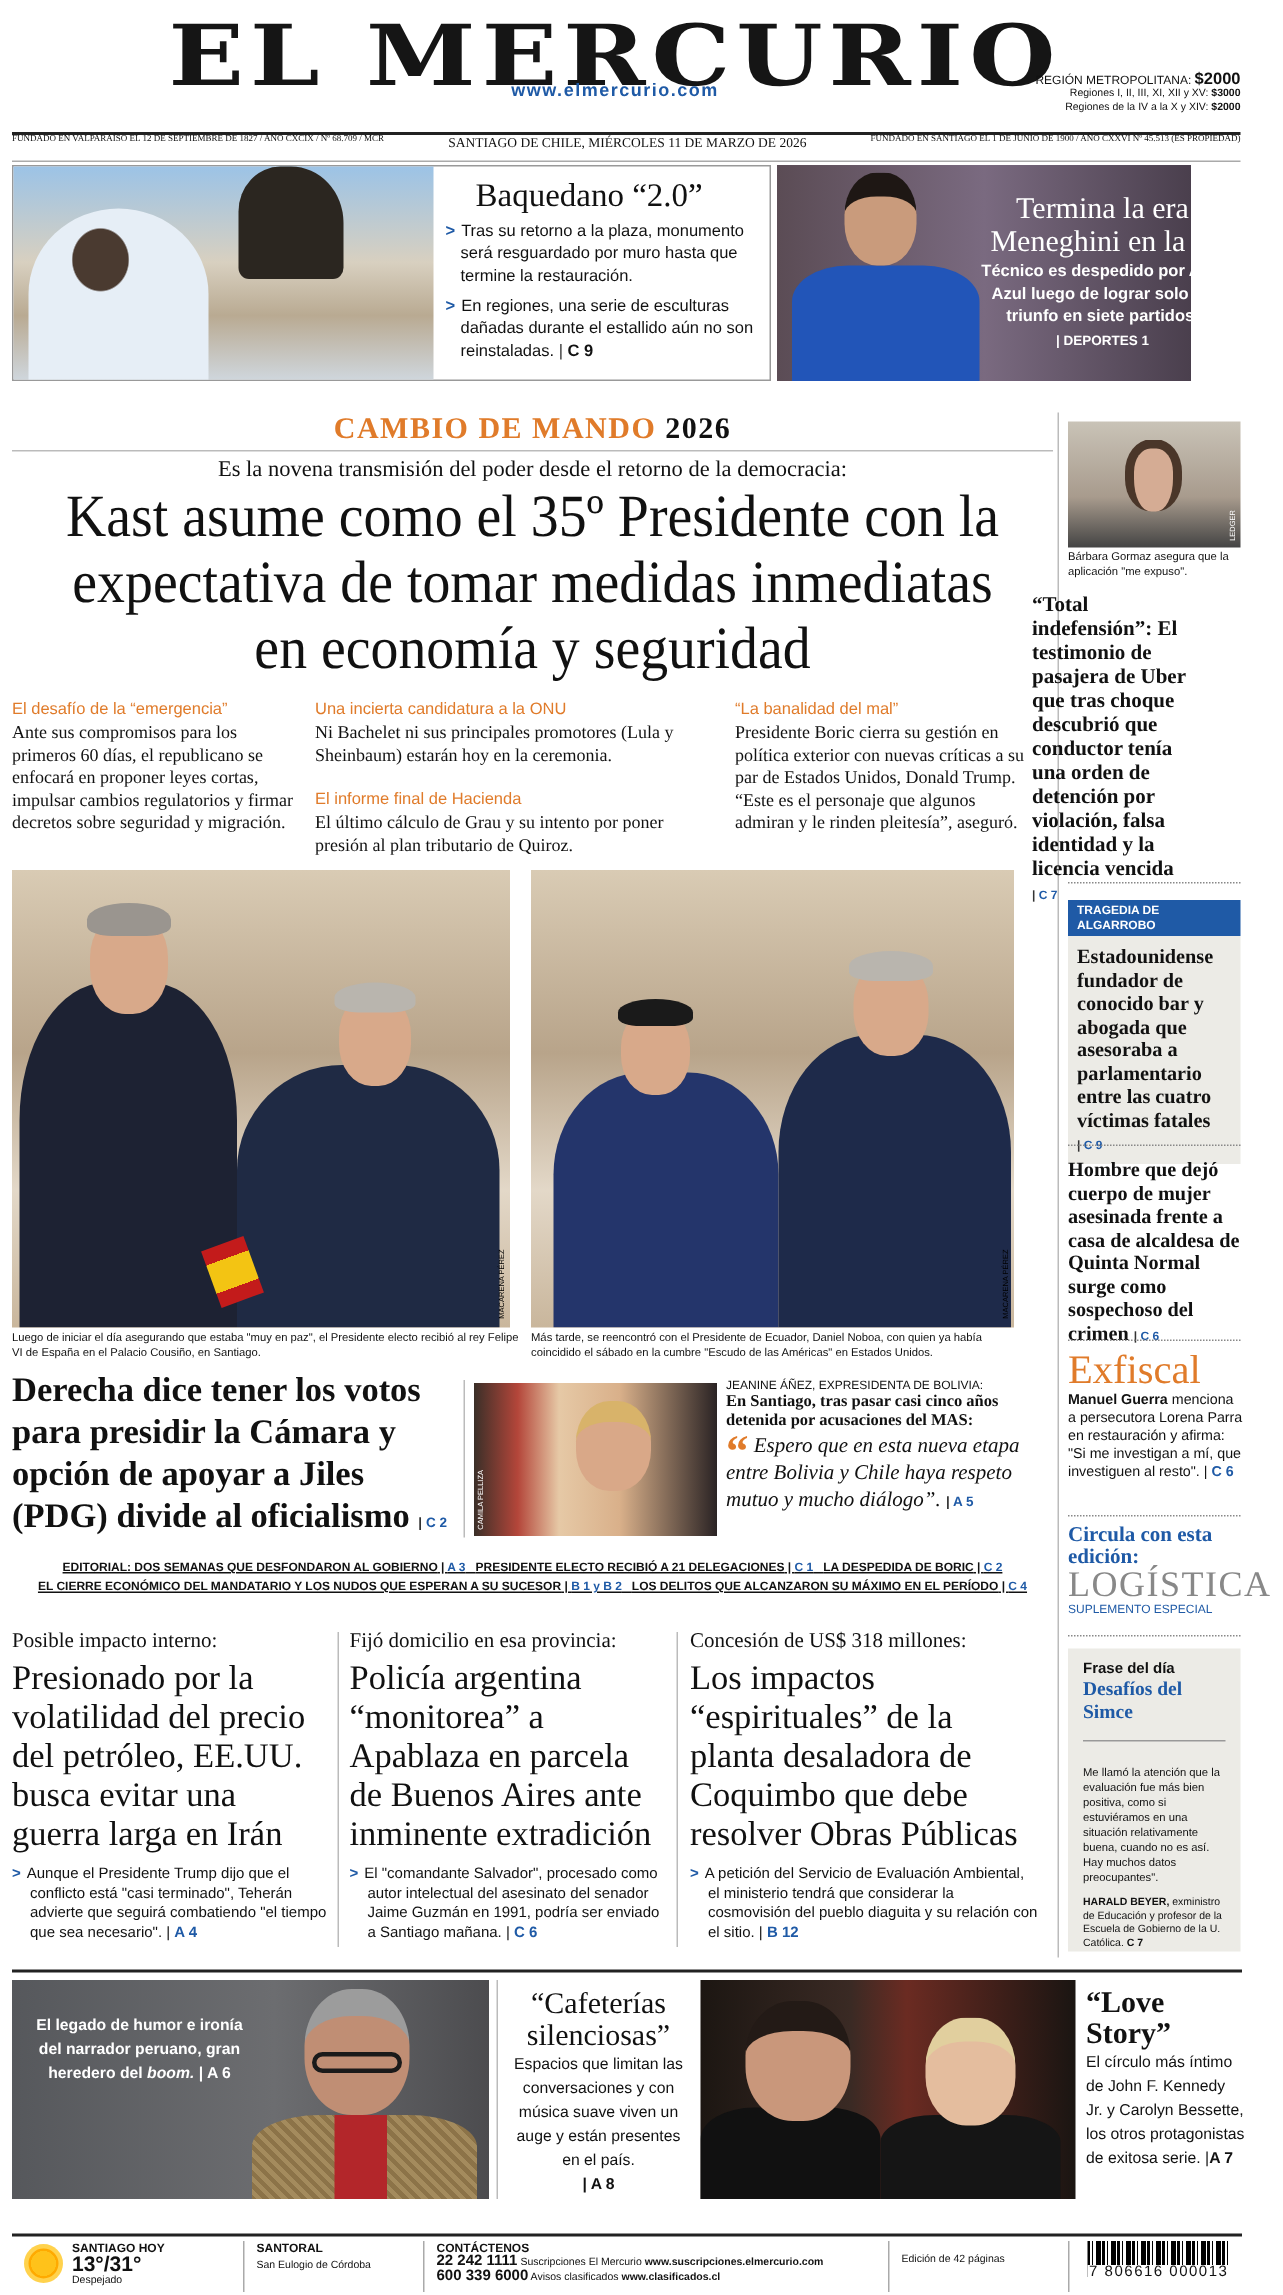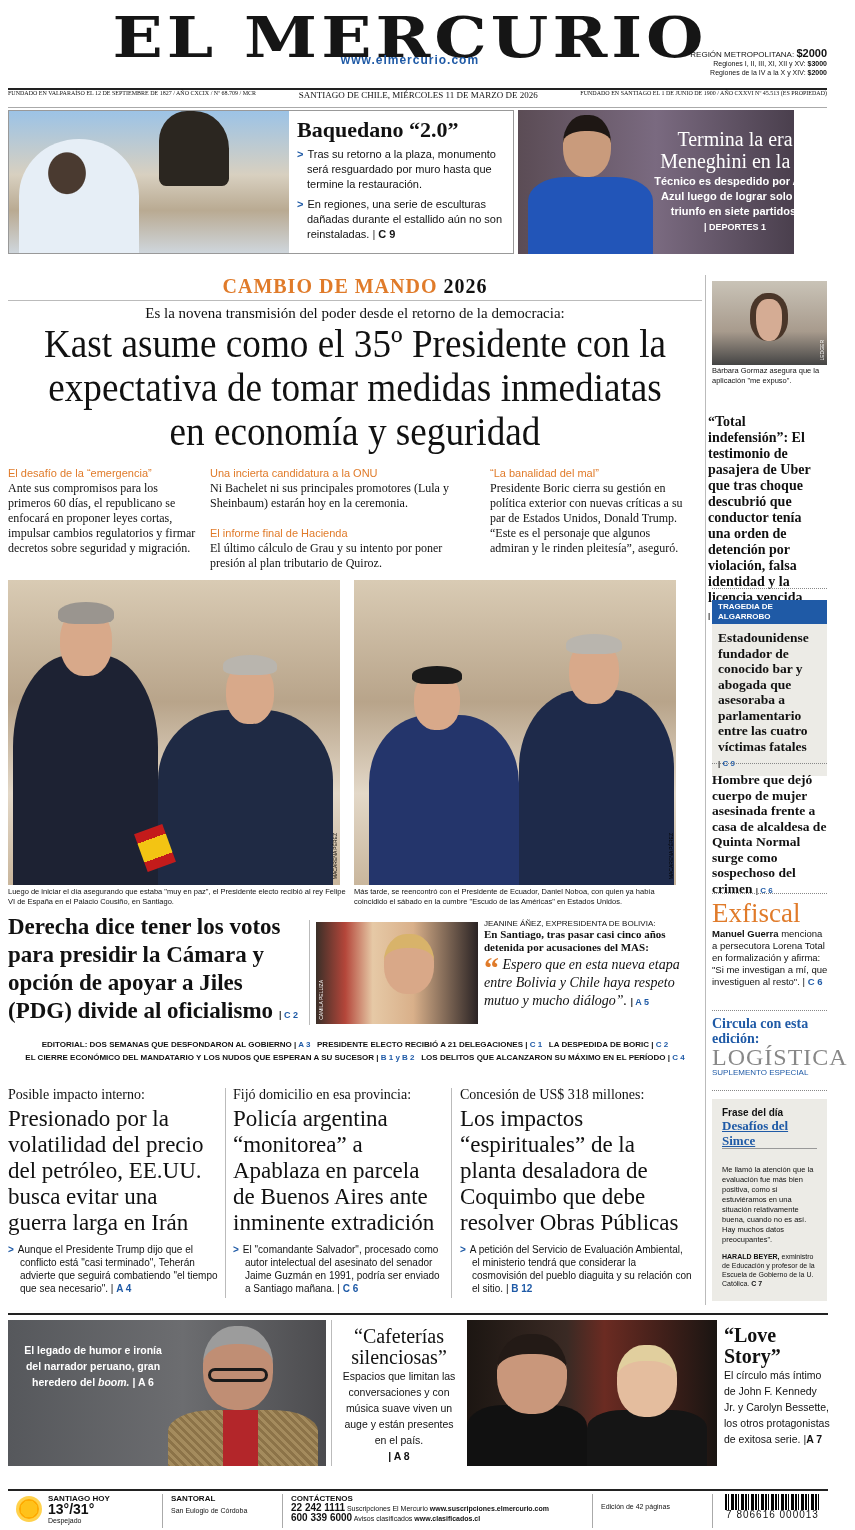--- a/index.html
+++ b/index.html
@@ -22,21 +22,21 @@
   #price-box b.big { font-size: 11px; }
   #dateline { left: 8px; right: 28px; top: 88px; height: 20px; border-top: 2px solid #222; border-bottom: 1px solid #aaa; display: flex; justify-content: space-between; align-items: flex-start; font-size: 6px; }
   #dateline .center { font-size: 9px; }
 
   
   #teaser-left { left: 8px; top: 110px; width: 506px; height: 144px; border: 1px solid #999; }
   #teaser-left .img { position: absolute; left: 0; top: 0; width: 280px; height: 142px; background: linear-gradient(180deg, #9cc3e6 0%, #d8d0c0 45%, #b9aa92 70%, #cfd6dc 100%); }
   #teaser-left .person { position: absolute; left: 10px; top: 28px; width: 120px; height: 114px; background: radial-gradient(ellipse at 40% 30%, #4a3a30 0 18%, #e6eef6 19% 100%); border-radius: 50% 50% 0 0; }
   #teaser-left .statue { position: absolute; left: 150px; top: 0; width: 70px; height: 75px; background: #2b2620; border-radius: 40% 50% 10% 10%; }
   #teaser-left .text { position: absolute; left: 288px; top: 6px; width: 212px; }
-  #teaser-left h2 { font-size: 22px; font-weight: bold; line-height: 26px; margin-bottom: 4px; }
+  #teaser-left h2 { font-size: 22px; font-weight: normal; line-height: 26px; margin-bottom: 4px; margin-left: 20px; }
   #teaser-left p { font-size: 11px; line-height: 15px; margin-bottom: 5px; padding-left: 10px; text-indent: -10px; }
 
   #teaser-right { left: 518px; top: 110px; width: 276px; height: 144px; background: linear-gradient(90deg, #5b4c55, #7a6a80 50%, #4a3f4d); overflow: hidden; }
   #teaser-right .player { position: absolute; left: 10px; top: 5px; width: 120px; height: 140px; }
   #teaser-right .player .head { position: absolute; left: 35px; top: 0; width: 48px; height: 62px; background: #c99b7c; border-radius: 45%; border-top: 16px solid #1e1714; }
   #teaser-right .player .shirt { position: absolute; left: 0; top: 62px; width: 125px; height: 80px; background: #2255b8; border-radius: 30% 30% 0 0; }
   #teaser-right .text { position: absolute; left: 128px; top: 18px; width: 178px; text-align: center; color: #fff; }
   #teaser-right h2 { font-size: 20px; line-height: 22px; font-weight: normal; }
   #teaser-right p { font-size: 11px; font-weight: bold; line-height: 15px; margin-top: 2px; }
   #teaser-right .tag { font-size: 9px; font-weight: bold; margin-top: 3px; }
@@ -68,57 +68,57 @@
   #derecha { left: 8px; top: 913px; width: 295px; font-size: 23px; line-height: 28px; font-weight: bold; transform-origin: left top; }
   #anez-photo { left: 316px; top: 922px; width: 162px; height: 102px; background: linear-gradient(90deg, #3a2f28 0%, #b4463a 18%, #e6c9a6 35%, #d9b08a 60%, #2a2324 100%); overflow: hidden; }
   #anez-photo .face { position: absolute; left: 68px; top: 12px; width: 50px; height: 60px; background: #d9a888; border-radius: 45%; border-top: 14px solid #d8b36a; }
   #anez-photo .credit { position: absolute; left: 2px; bottom: 4px; writing-mode: vertical-rl; transform: rotate(180deg); font-size: 5px; font-family: "Liberation Sans", sans-serif; color: #fff; }
   #anez-text { left: 484px; top: 919px; width: 210px; }
   #anez-text .label { font-size: 8px; font-family: "Liberation Sans", sans-serif; }
   #anez-text .lead { font-size: 11px; font-weight: bold; line-height: 13px; }
   #anez-text .quote { font-size: 14px; font-style: italic; line-height: 18px; margin-top: 2px; }
   #anez-text .quote .qmark { color: #e07b2a; font-size: 30px; font-weight: bold; font-style: normal; vertical-align: -9px; line-height: 10px; }
 
-  #ticker { left: 8px; top: 1038px; width: 694px; text-align: center; font-size: 8px; line-height: 13px; font-family: "Liberation Sans", sans-serif; font-weight: bold; }
+  #ticker { left: 8px; top: 1038px; width: 694px; text-align: center; font-size: 8px; line-height: 13px; font-family: "Liberation Sans", sans-serif; font-weight: bold; text-decoration: underline; }
 
   
   .story3 { top: 1086px; height: 215px; }
   .story3 .over { font-size: 14px; line-height: 18px; }
   .story3 h3 { font-size: 23px; line-height: 26px; font-weight: normal; margin-top: 2px; }
   .story3 p { font-size: 10px; line-height: 13px; font-family: "Liberation Sans", sans-serif; margin-top: 7px; padding-left: 12px; text-indent: -12px; }
   #story-a { left: 8px; width: 212px; }
   #story-b { left: 233px; width: 212px; }
   #story-c { left: 460px; width: 232px; }
   .vline { width: 1px; background: #bbb; }
 
   
   #rc-photo { left: 712px; top: 281px; width: 115px; height: 84px; background: linear-gradient(180deg, #c9c3b7 0%, #a89b8d 60%, #444 100%); overflow: hidden; }
   #rc-photo .face { position: absolute; left: 38px; top: 12px; width: 38px; height: 48px; background: #d5ac94; border-radius: 45%; border: 6px solid #4a3629; border-bottom: none; }
   #rc-photo .credit { position: absolute; right: 2px; bottom: 4px; writing-mode: vertical-rl; transform: rotate(180deg); font-size: 5px; font-family: "Liberation Sans", sans-serif; color: #fff; }
   #rc-caption { left: 712px; top: 366px; width: 118px; font-size: 7.5px; line-height: 10px; font-family: "Liberation Sans", sans-serif; }
-  #rc-uber { left: 708px; top: 396px; width: 118px; font-size: 14px; line-height: 16px; font-weight: bold; margin-top: 18px; }
+  #rc-uber { left: 688px; top: 396px; width: 118px; font-size: 14px; line-height: 16px; font-weight: bold; }
   #rc-sep1 { left: 712px; top: 588px; width: 115px; }
   #rc-tragedia { left: 712px; top: 600px; width: 115px; }
   #rc-tragedia .tag { background: #1f5aa6; color: #fff; font-family: "Liberation Sans", sans-serif; font-weight: bold; font-size: 8px; line-height: 10px; padding: 2px 6px; }
   #rc-tragedia .body { background: #ecebe6; padding: 6px 6px 4px 6px; font-size: 13.5px; line-height: 15.5px; font-weight: bold; }
   #rc-sep2 { left: 712px; top: 763px; width: 115px; }
   #rc-hombre { left: 712px; top: 772px; width: 118px; font-size: 13.5px; line-height: 15.5px; font-weight: bold; }
   #rc-sep3 { left: 712px; top: 893px; width: 115px; }
   #rc-exfiscal { left: 712px; top: 898px; width: 118px; }
   #rc-exfiscal h3 { font-size: 27px; line-height: 30px; color: #e07b2a; font-weight: normal; }
   #rc-exfiscal p { font-size: 9.5px; line-height: 12px; font-family: "Liberation Sans", sans-serif; }
   #rc-sep4 { left: 712px; top: 1010px; width: 115px; }
   #rc-circula { left: 712px; top: 1016px; width: 118px; }
   #rc-circula .l1 { font-size: 14px; line-height: 15px; color: #1f5aa6; font-weight: bold; }
   #rc-circula .l2 { font-size: 24px; line-height: 22px; color: #888; letter-spacing: 1px; }
   #rc-circula .l3 { font-size: 8px; color: #1f5aa6; font-weight: normal; font-family: "Liberation Sans", sans-serif; }
   #rc-sep5 { left: 712px; top: 1090px; width: 115px; }
   #rc-frase { left: 712px; top: 1099px; width: 115px; height: 202px; background: #ecebe6; padding: 8px 10px; }
   #rc-frase .lbl { font-size: 10px; font-weight: bold; font-family: "Liberation Sans", sans-serif; }
-  #rc-frase h4 { font-size: 13px; line-height: 15px; color: #1f5aa6; font-weight: bold; border-bottom: 1px solid #999; padding-bottom: 0; text-decoration: underline; }
+  #rc-frase h4 { font-size: 13px; line-height: 15px; color: #1f5aa6; font-weight: bold; border-bottom: 1px solid #999; padding-bottom: 12px; }
   #rc-frase .q { font-size: 7.5px; line-height: 10px; font-family: "Liberation Sans", sans-serif; margin-top: 16px; }
   #rc-frase .who { font-size: 7px; line-height: 9px; font-family: "Liberation Sans", sans-serif; margin-top: 7px; }
   #right-rule { left: 705px; top: 275px; width: 1px; height: 1030px; background: #bbb; }
 
   
   #promo-rule { left: 8px; top: 1313px; width: 820px; height: 2px; background: #222; }
   #promo-bryce { left: 8px; top: 1320px; width: 318px; height: 146px; background: linear-gradient(90deg, #56585c, #6c6d70 55%, #4c4c4f); overflow: hidden; }
   #promo-bryce .man { position: absolute; left: 160px; top: 6px; width: 150px; height: 145px; }
   #promo-bryce .man .head { position: absolute; left: 35px; top: 0; width: 70px; height: 84px; background: #c08e74; border-radius: 45%; border-top: 18px solid #9c9c9c; }
   #promo-bryce .man .glasses { position: absolute; left: 40px; top: 42px; width: 60px; height: 14px; border: 3px solid #1a1a1a; border-radius: 8px; }
@@ -301,21 +301,21 @@
   </div>
 </div>
 <div class="abs dotsep" id="rc-sep2"></div>
 <div class="abs" id="rc-hombre">
   <span>Hombre que dejó cuerpo de mujer asesinada frente a casa de alcaldesa de Quinta Normal surge como sospechoso del crimen</span>
   <span class="ref" style="font-size:8px"><span class="pipe">|</span> <span>C 6</span></span>
 </div>
 <div class="abs dotsep" id="rc-sep3"></div>
 <div class="abs" id="rc-exfiscal">
   <h3>Exfiscal</h3>
-  <p><b>Manuel Guerra</b> <span>menciona a persecutora Lorena Total en formalización y afirma: "Si me investigan a mí, que investiguen al resto".</span> | <span class="ref">C 6</span></p>
+  <p><b>Manuel Guerra</b> <span>menciona a persecutora Lorena Parra en restauración y afirma: "Si me investigan a mí, que investiguen al resto".</span> | <span class="ref">C 6</span></p>
 </div>
 <div class="abs dotsep" id="rc-sep4"></div>
 <div class="abs" id="rc-circula">
   <div class="l1">Circula con esta edición:</div>
   <div class="l2">LOGÍSTICA</div>
   <div class="l3">SUPLEMENTO ESPECIAL</div>
 </div>
 <div class="abs dotsep" id="rc-sep5"></div>
 <div class="abs" id="rc-frase">
   <div class="lbl">Frase del día</div>

